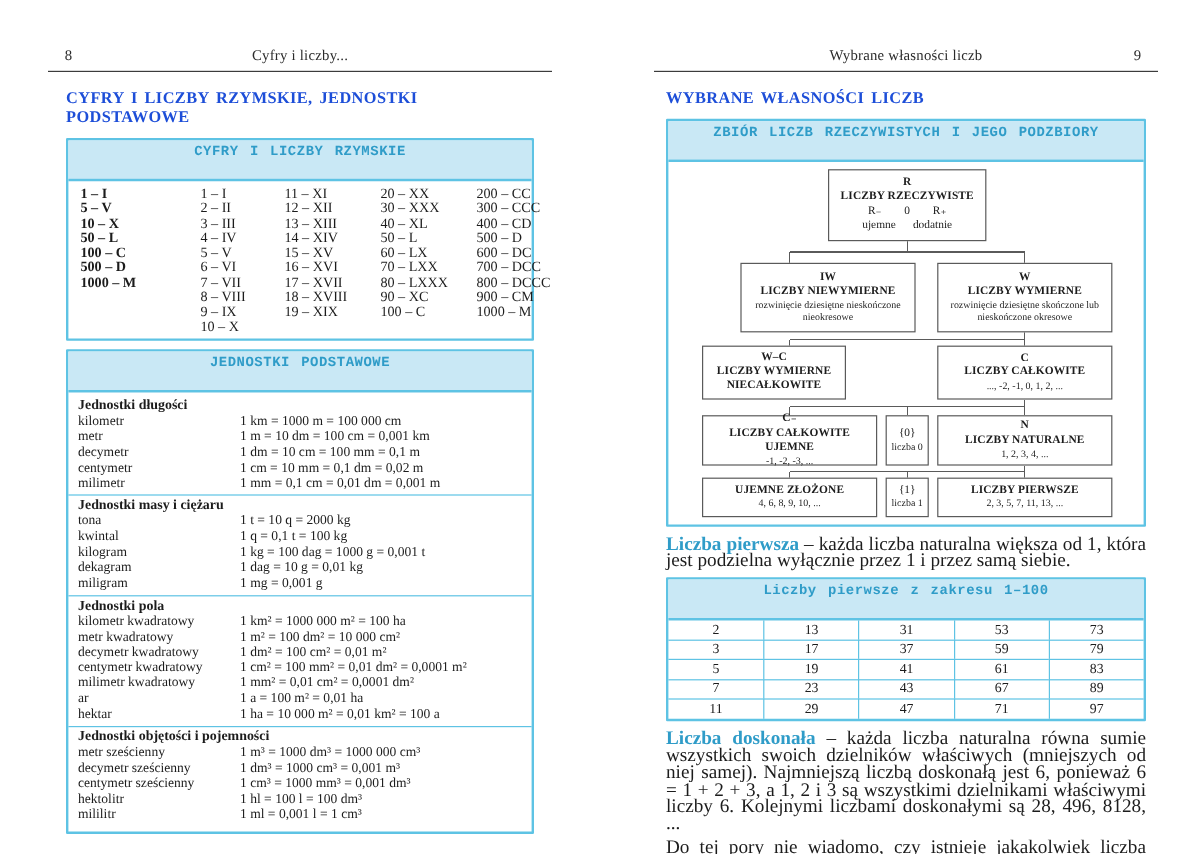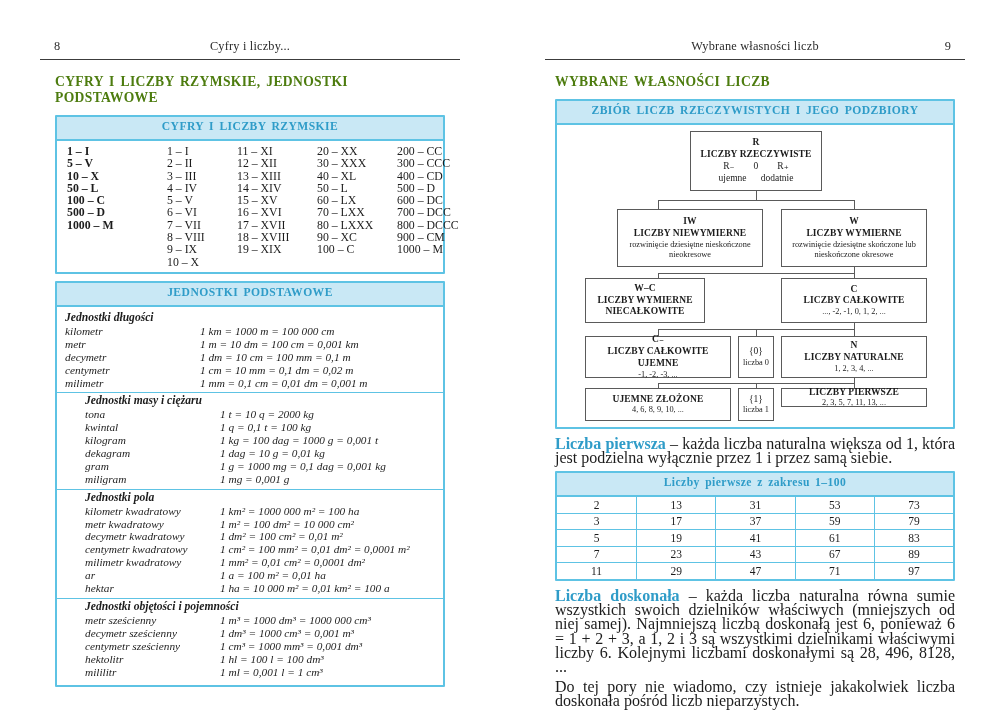--- a/index.html
+++ b/index.html
@@ -24,46 +24,47 @@
     display:grid;grid-template-columns:34px 1fr 34px;align-items:baseline;
     padding:9px 14px 5px;border-bottom:1.4px solid var(--c-rule);
     font-size:12.3px;color:#2b2b2b;
   }
   .runhead .num{font-size:12.3px;}
   .runhead .num.rightnum{text-align:right;}
   .runhead .rtitle{text-align:center;letter-spacing:.2px;}
 
   h1.pagetitle{
     font-size:13.6px;font-weight:bold;letter-spacing:.35px;
-    margin:14px 15px 9px;color:#4d7c0f;word-spacing:2px;
+    margin:14px 15px 9px;color:#1d4ed8;word-spacing:2px;
   }
   .page.right h1.pagetitle{margin:14px 10px 9px;}
 
   .box{
     border:2px solid var(--c-border);background:#fff;margin:0 15px 7px;border-radius:1px;
   }
   .page.right .box{margin:0 10px 7px;}
   .box-head{
     background:var(--c-hbg);color:var(--c-htx);font-weight:bold;text-align:center;
-    font-size:11.6px;padding:3px 0 6px;letter-spacing:.45px;word-spacing:2px;
+    font-size:11.6px;padding:3px 0 16px;letter-spacing:.45px;word-spacing:2px;
     border-bottom:2px solid var(--c-border);
+    font-family:Liberation Mono, monospace;
   }
 
   
   .roman-body{
     display:grid;grid-template-columns:100px 70px 80px 80px 1fr;
     padding:4px 0 4px 10px;font-size:11.8px;line-height:12.3px;
   }
   .roman-col div{white-space:nowrap;}
   .roman-col.bold{font-weight:bold;}
 
   
   .units-body{font-size:11.3px;line-height:12.9px;padding:3px 0 4px;}
-  .unit-sec{padding:2px 0 3px;font-style:italic;}
-  .unit-sec + .unit-sec{border-top:1.5px solid var(--c-border);padding-left:20px;}
+  .unit-sec{padding:2px 0 3px;}
+  .unit-sec + .unit-sec{border-top:1.5px solid var(--c-border);}
   .unit-head{font-weight:bold;padding-left:8px;font-size:11.6px;}
   .unit-row{display:grid;grid-template-columns:135px 1fr;padding-left:8px;}
   .unit-row span{white-space:nowrap;}
 
   
   .diag{position:relative;height:302px;}
   .diag svg{position:absolute;left:0;top:0;}
   .dbox{
     position:absolute;border:1px solid var(--c-dbox);background:#fff;box-sizing:border-box;
     display:flex;flex-direction:column;justify-content:center;text-align:center;padding:1px 1px;
@@ -190,24 +191,20 @@
             <span>kwintal</span>
             <span>1 q = 0,1 t = 100 kg</span>
           </div>
           <div class="unit-row">
             <span>kilogram</span>
             <span>1 kg = 100 dag = 1000 g = 0,001 t</span>
           </div>
           <div class="unit-row">
             <span>dekagram</span>
             <span>1 dag = 10 g = 0,01 kg</span>
-          </div>
-          <div class="unit-row">
-            <span>gram</span>
-            <span>1 g = 1000 mg = 0,1 dag = 0,001 kg</span>
           </div>
           <div class="unit-row">
             <span>miligram</span>
             <span>1 mg = 0,001 g</span>
           </div>
         </div>
         <div class="unit-sec">
           <div class="unit-head">Jednostki pola</div>
           <div class="unit-row">
             <span>kilometr kwadratowy</span>
@@ -323,21 +320,21 @@
           <div class="s">1, 2, 3, 4, ...</div>
         </div>
         <div class="dbox" style="left: 28px; top: 263px; width: 146px; height: 33px;">
           <div class="b">UJEMNE ZŁOŻONE</div>
           <div class="s">4, 6, 8, 9, 10, ...</div>
         </div>
         <div class="dbox" style="left: 181px; top: 263px; width: 36px; height: 33px;">
           <div class="n">{1}</div>
           <div class="s">liczba 1</div>
         </div>
-        <div class="dbox" style="left: 224px; top: 263px; width: 146px; height: 19px; font-family: Liberation Serif, serif;">
+        <div class="dbox" style="left: 224px; top: 263px; width: 146px; height: 33px; font-family: Liberation Serif, serif;">
           <div class="b">LICZBY PIERWSZE</div>
           <div class="s">2, 3, 5, 7, 11, 13, ...</div>
         </div>
       </div>
   </section>
 
   <p class="para">
     <span class="term">Liczba pierwsza</span><span> – każda liczba naturalna większa od 1, która jest podzielna wyłącznie przez 1 i przez samą siebie.</span>
   </p>
 

